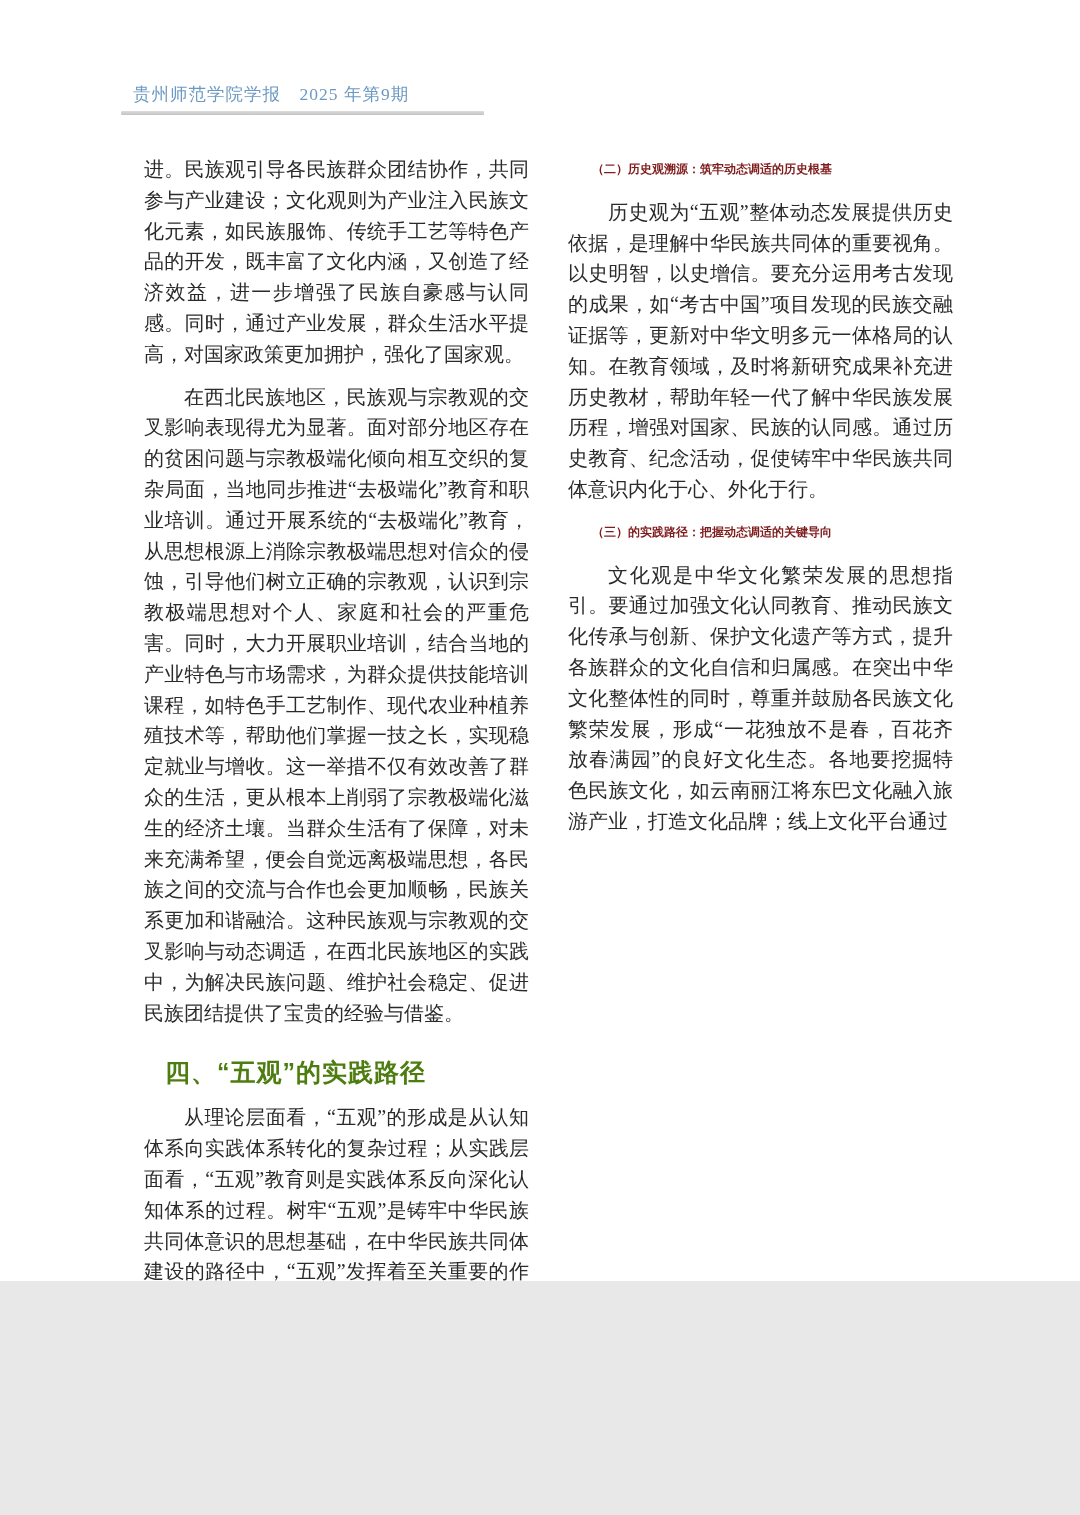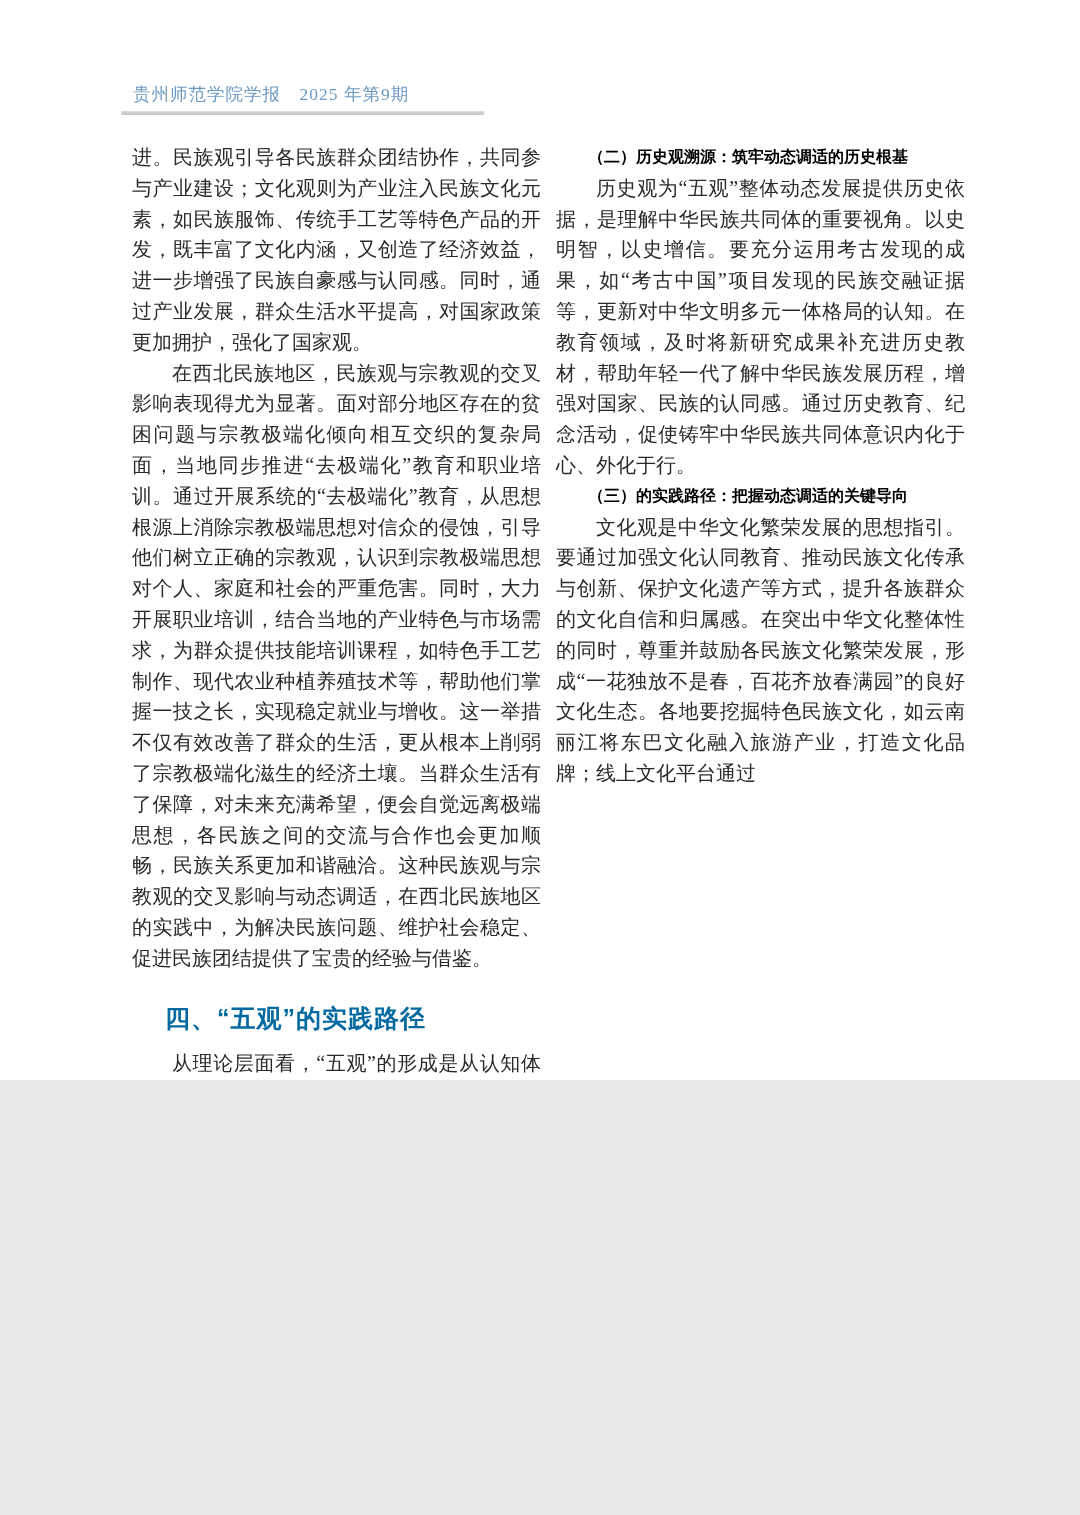--- a/index.html
+++ b/index.html
@@ -3,21 +3,21 @@
 <meta charset="utf-8">
 <style>
   html, body {
     margin: 0;
     padding: 0;
     background: #e8e8e8;
   }
   .page {
     position: relative;
     width: 1080px;
-    height: 1080px;
+    height: 1281px;
     margin: 0 auto;
     background: #ffffff;
     font-family: "Liberation Serif", "DejaVu Serif", serif;
     overflow: hidden;
   }
   .running-header {
     position: absolute;
     left: 133px;
     top: 82px;
     font-size: 17.5px;
@@ -41,39 +41,39 @@
     width: 409px;
     color: #2a2a2a;
     font-size: 20px;
     line-height: 30.8px;
     text-align: justify;
     text-justify: inter-character;
     word-break: break-all;
   }
   .col-left  { left: 132px; }
   .col-right { left: 556px; }
-  .column p { margin: 0; }
+  .column p { margin: 12px; }
   .body-par { text-indent: 2em; }
   .body-par.noindent { text-indent: 0; }
   .section-heading {
     margin: 27px 0 13px 0;
     font-family: "Liberation Sans", "DejaVu Sans", sans-serif;
     font-weight: 700;
     font-size: 25px;
     line-height: 34px;
-    color: #0369a1;
+    color: #4d7c0f;
     text-indent: 33px;
     letter-spacing: 1px;
   }
   .subheading {
     font-family: "Liberation Sans", "DejaVu Sans", sans-serif;
     font-weight: 700;
-    font-size: 16px;
+    font-size: 12px;
     line-height: 30.8px;
-    color: #000000;
+    color: #7f1d1d;
     text-indent: 2em;
   }
   .page-badge {
     position: absolute;
     left: 133px;
     top: 1369px;
     width: 54px;
     height: 27px;
     background: #1465ac;
     color: #ffffff;

